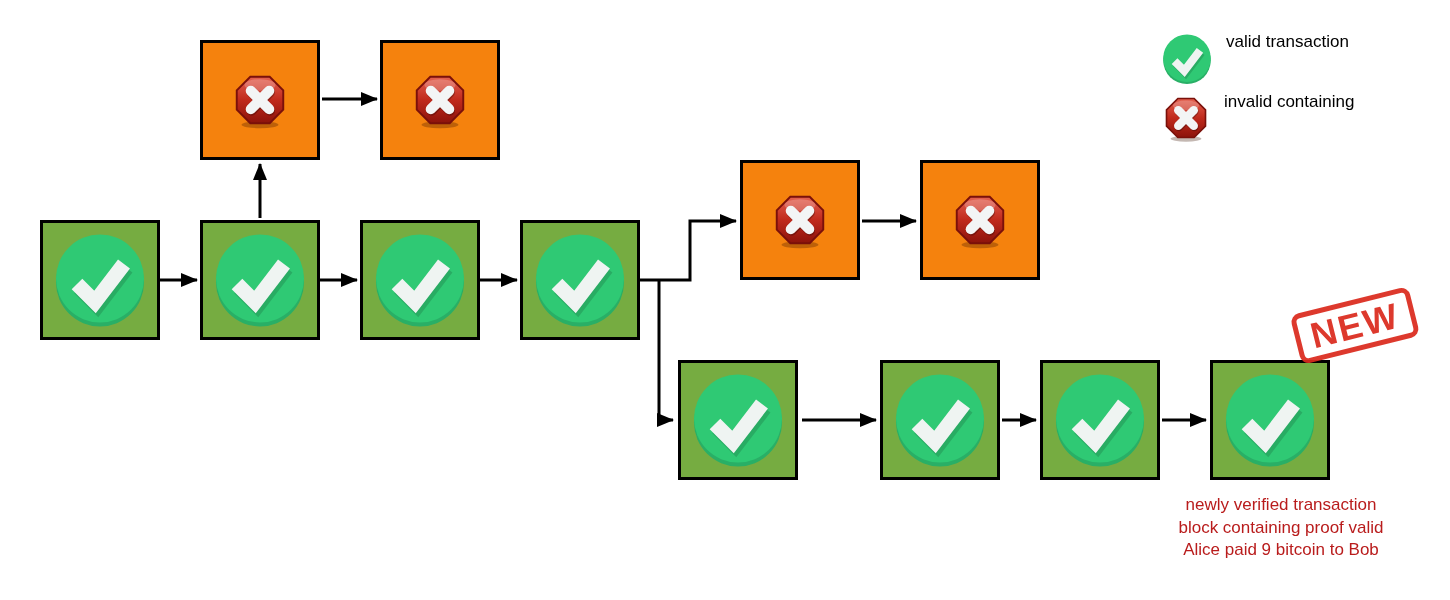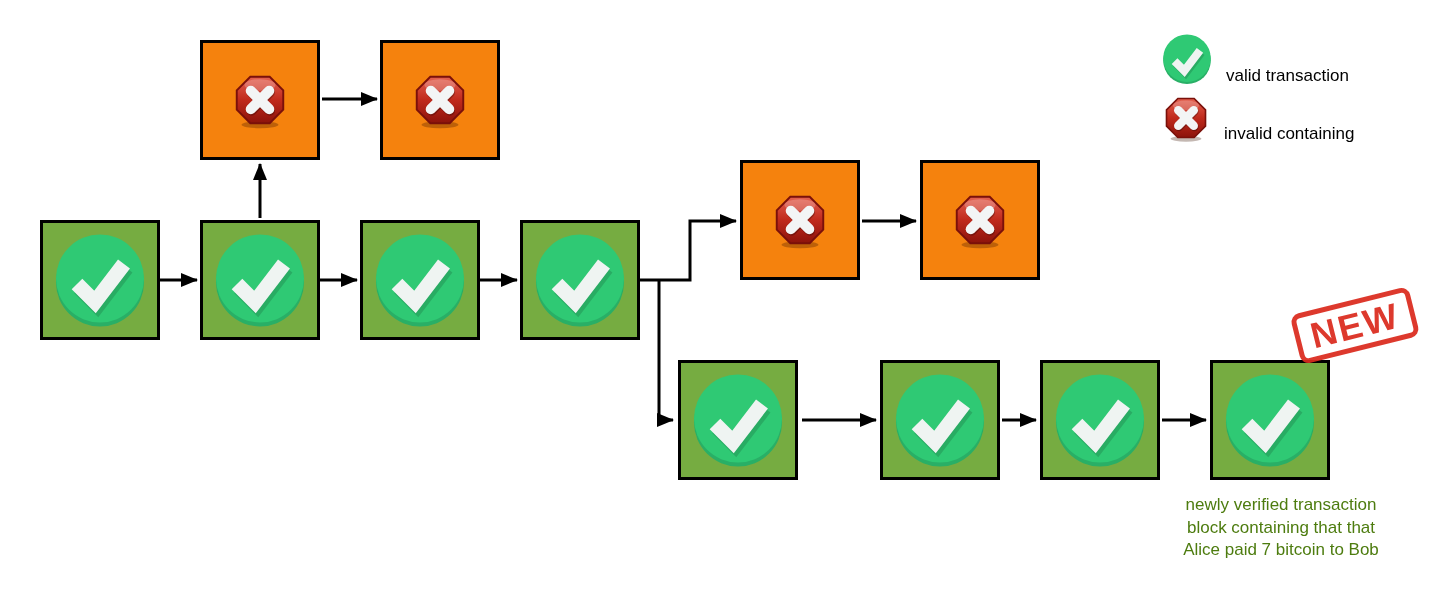--- a/index.html
+++ b/index.html
@@ -12,34 +12,34 @@
   .block{
     position:absolute;width:114px;height:114px;border:3px solid #000000;
     display:flex;align-items:center;justify-content:center;z-index:2;
   }
   .block.valid{background:#76AC41;}
   .block.invalid{background:#F5820D;}
   #legend{
     position:absolute;left:1160px;top:32px;display:flex;flex-direction:column;
     gap:6px;z-index:3;
   }
-  .legend-row{display:flex;align-items:flex-end;gap:12px;}
+  .legend-row{display:flex;align-items:flex-start;gap:12px;}
   .legend-row .legend-label{font-size:17px;color:#000000;white-space:nowrap;}
   .icon-wrap{display:flex;align-items:center;justify-content:center;}
   #stamp{
     position:absolute;left:1294px;top:300px;z-index:5;
     transform:rotate(-14deg);
     color:#DB2B1E;border:5px solid #DB2B1E;border-radius:9px;
     background:rgba(255,255,255,0.88);
     font-size:36px;font-weight:900;letter-spacing:2px;line-height:1.15;
     padding:0 11px;opacity:0.93;
   }
   #caption{
     position:absolute;left:1150px;top:494px;width:262px;z-index:3;
-    text-align:center;font-size:17px;line-height:1.33;color:#4d7c0f;
+    text-align:center;font-size:17px;line-height:1.33;color:#b91c1c;
   }
 </style>
 </head>
 <body>
 
 <div id="canvas">
 
   <svg id="arrows" width="1450" height="600">
     <defs>
       <marker id="ah" markerUnits="userSpaceOnUse" markerWidth="20" markerHeight="16" refX="16" refY="7" orient="auto">
@@ -250,17 +250,17 @@
   </svg>
         </span>
         <span class="legend-label">invalid containing</span>
       </div>
     </div>
 
   <div id="stamp">NEW</div>
 
   <div id="caption">
     <span>newly verified transaction</span><br>
-    <span>block containing that that</span><br>
-    <span>Alice paid 7 bitcoin to Bob</span>
+    <span>block containing proof valid</span><br>
+    <span>Alice paid 9 bitcoin to Bob</span>
   </div>
 
 </div>
 
 </body></html>

